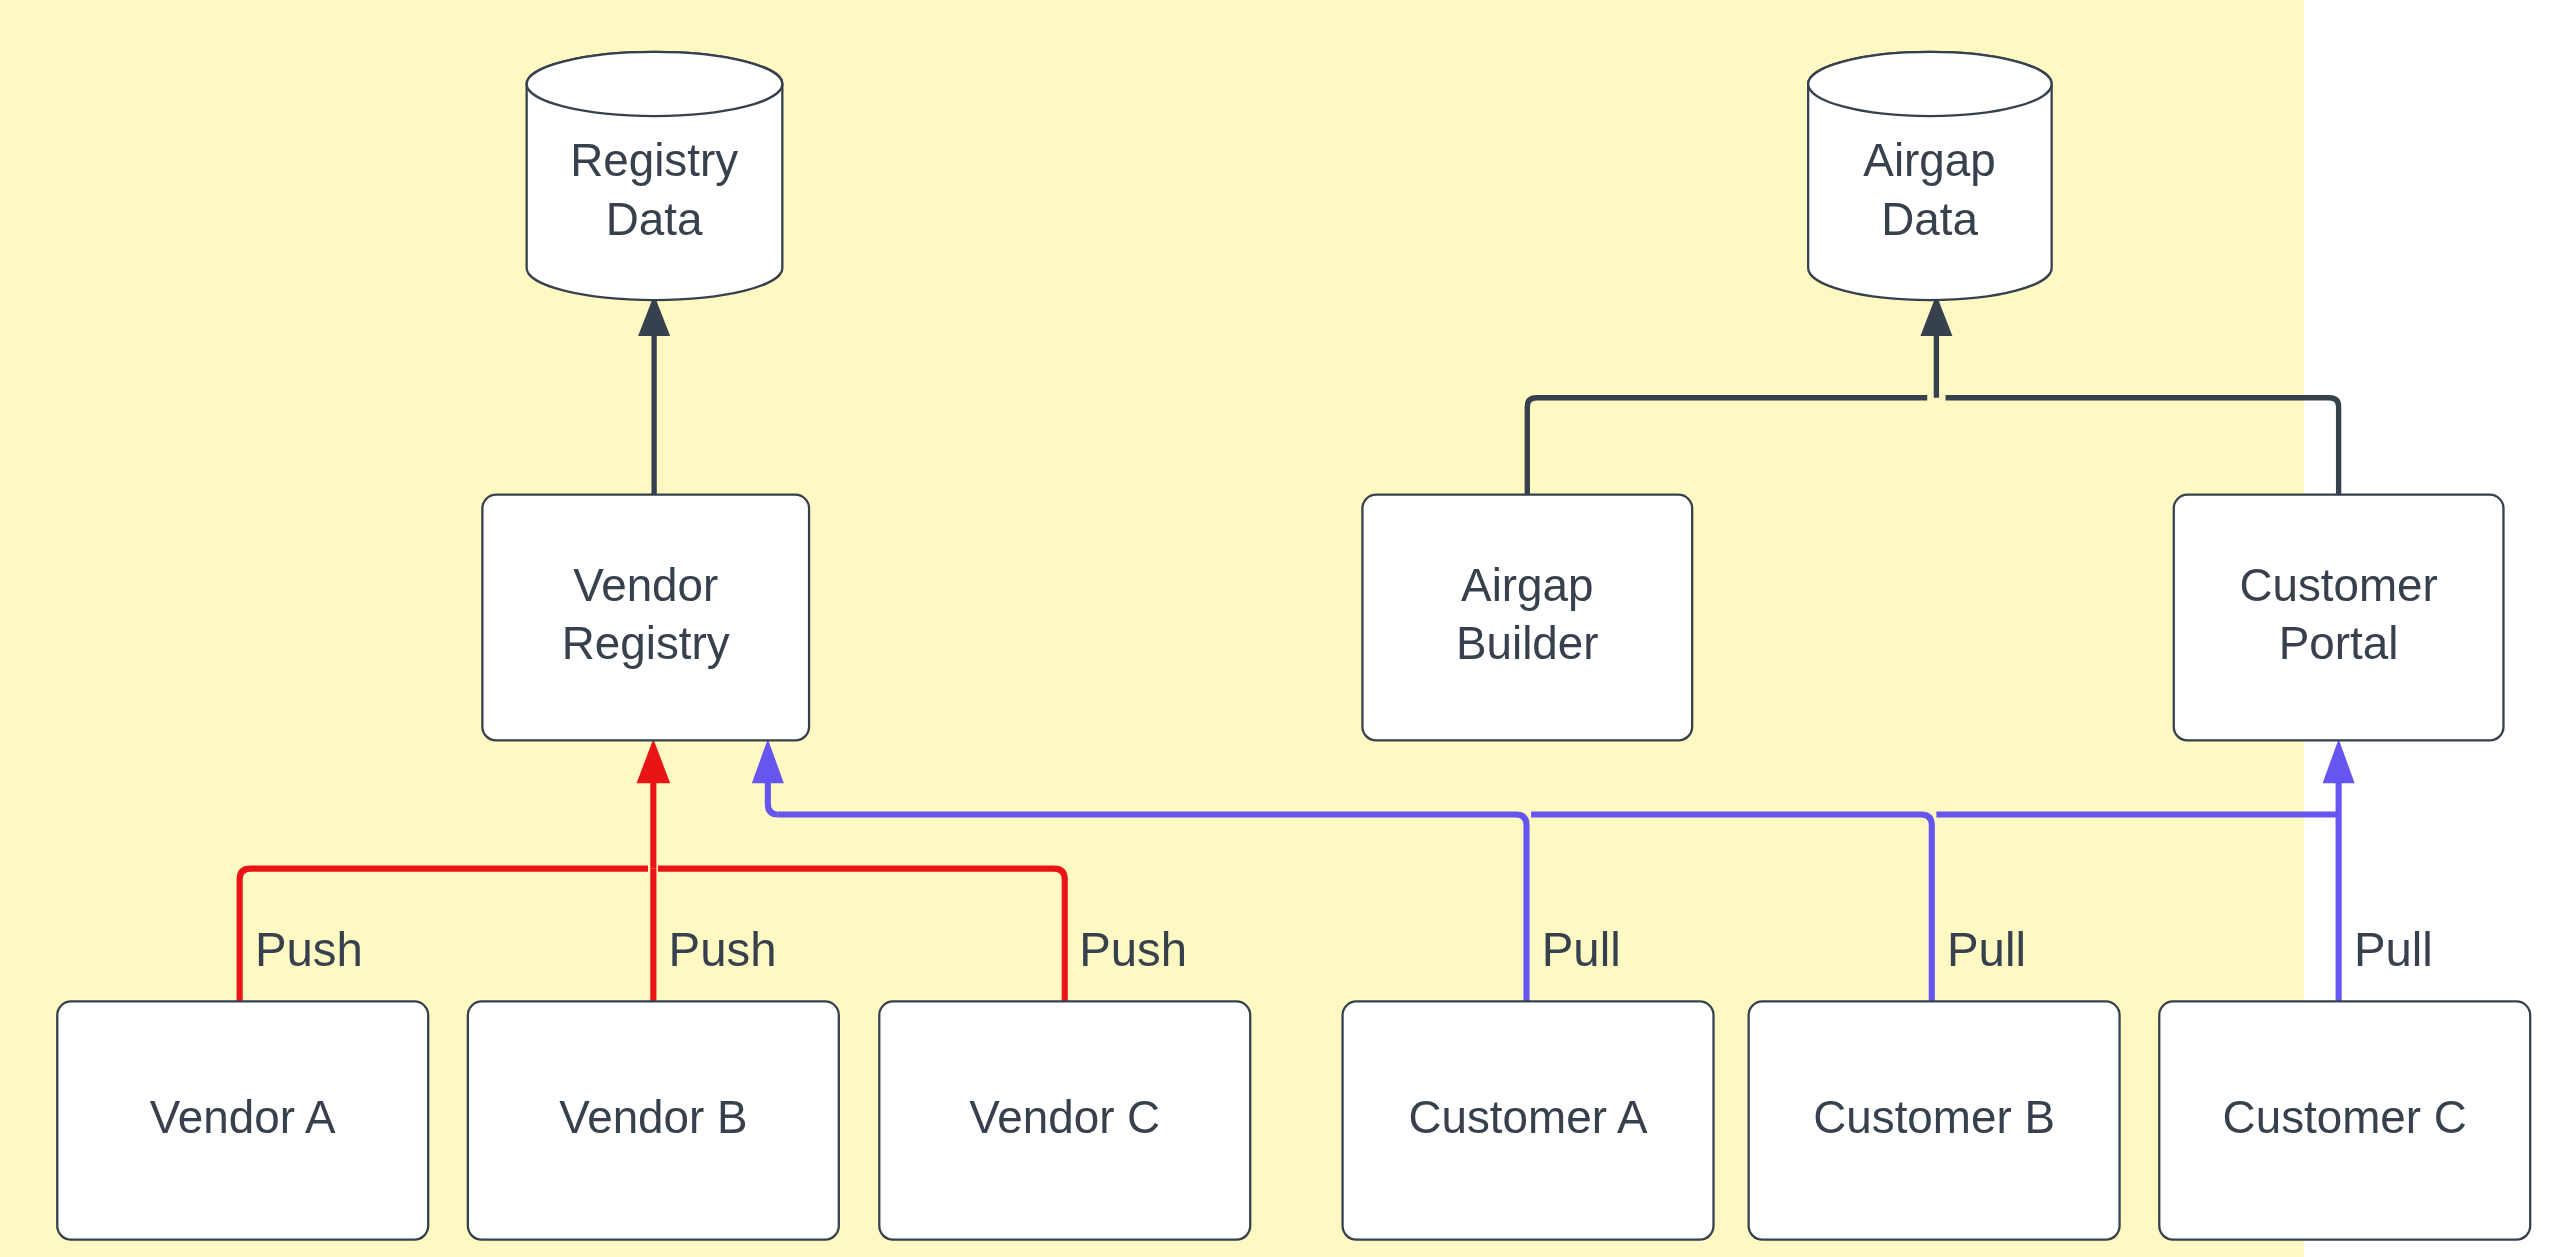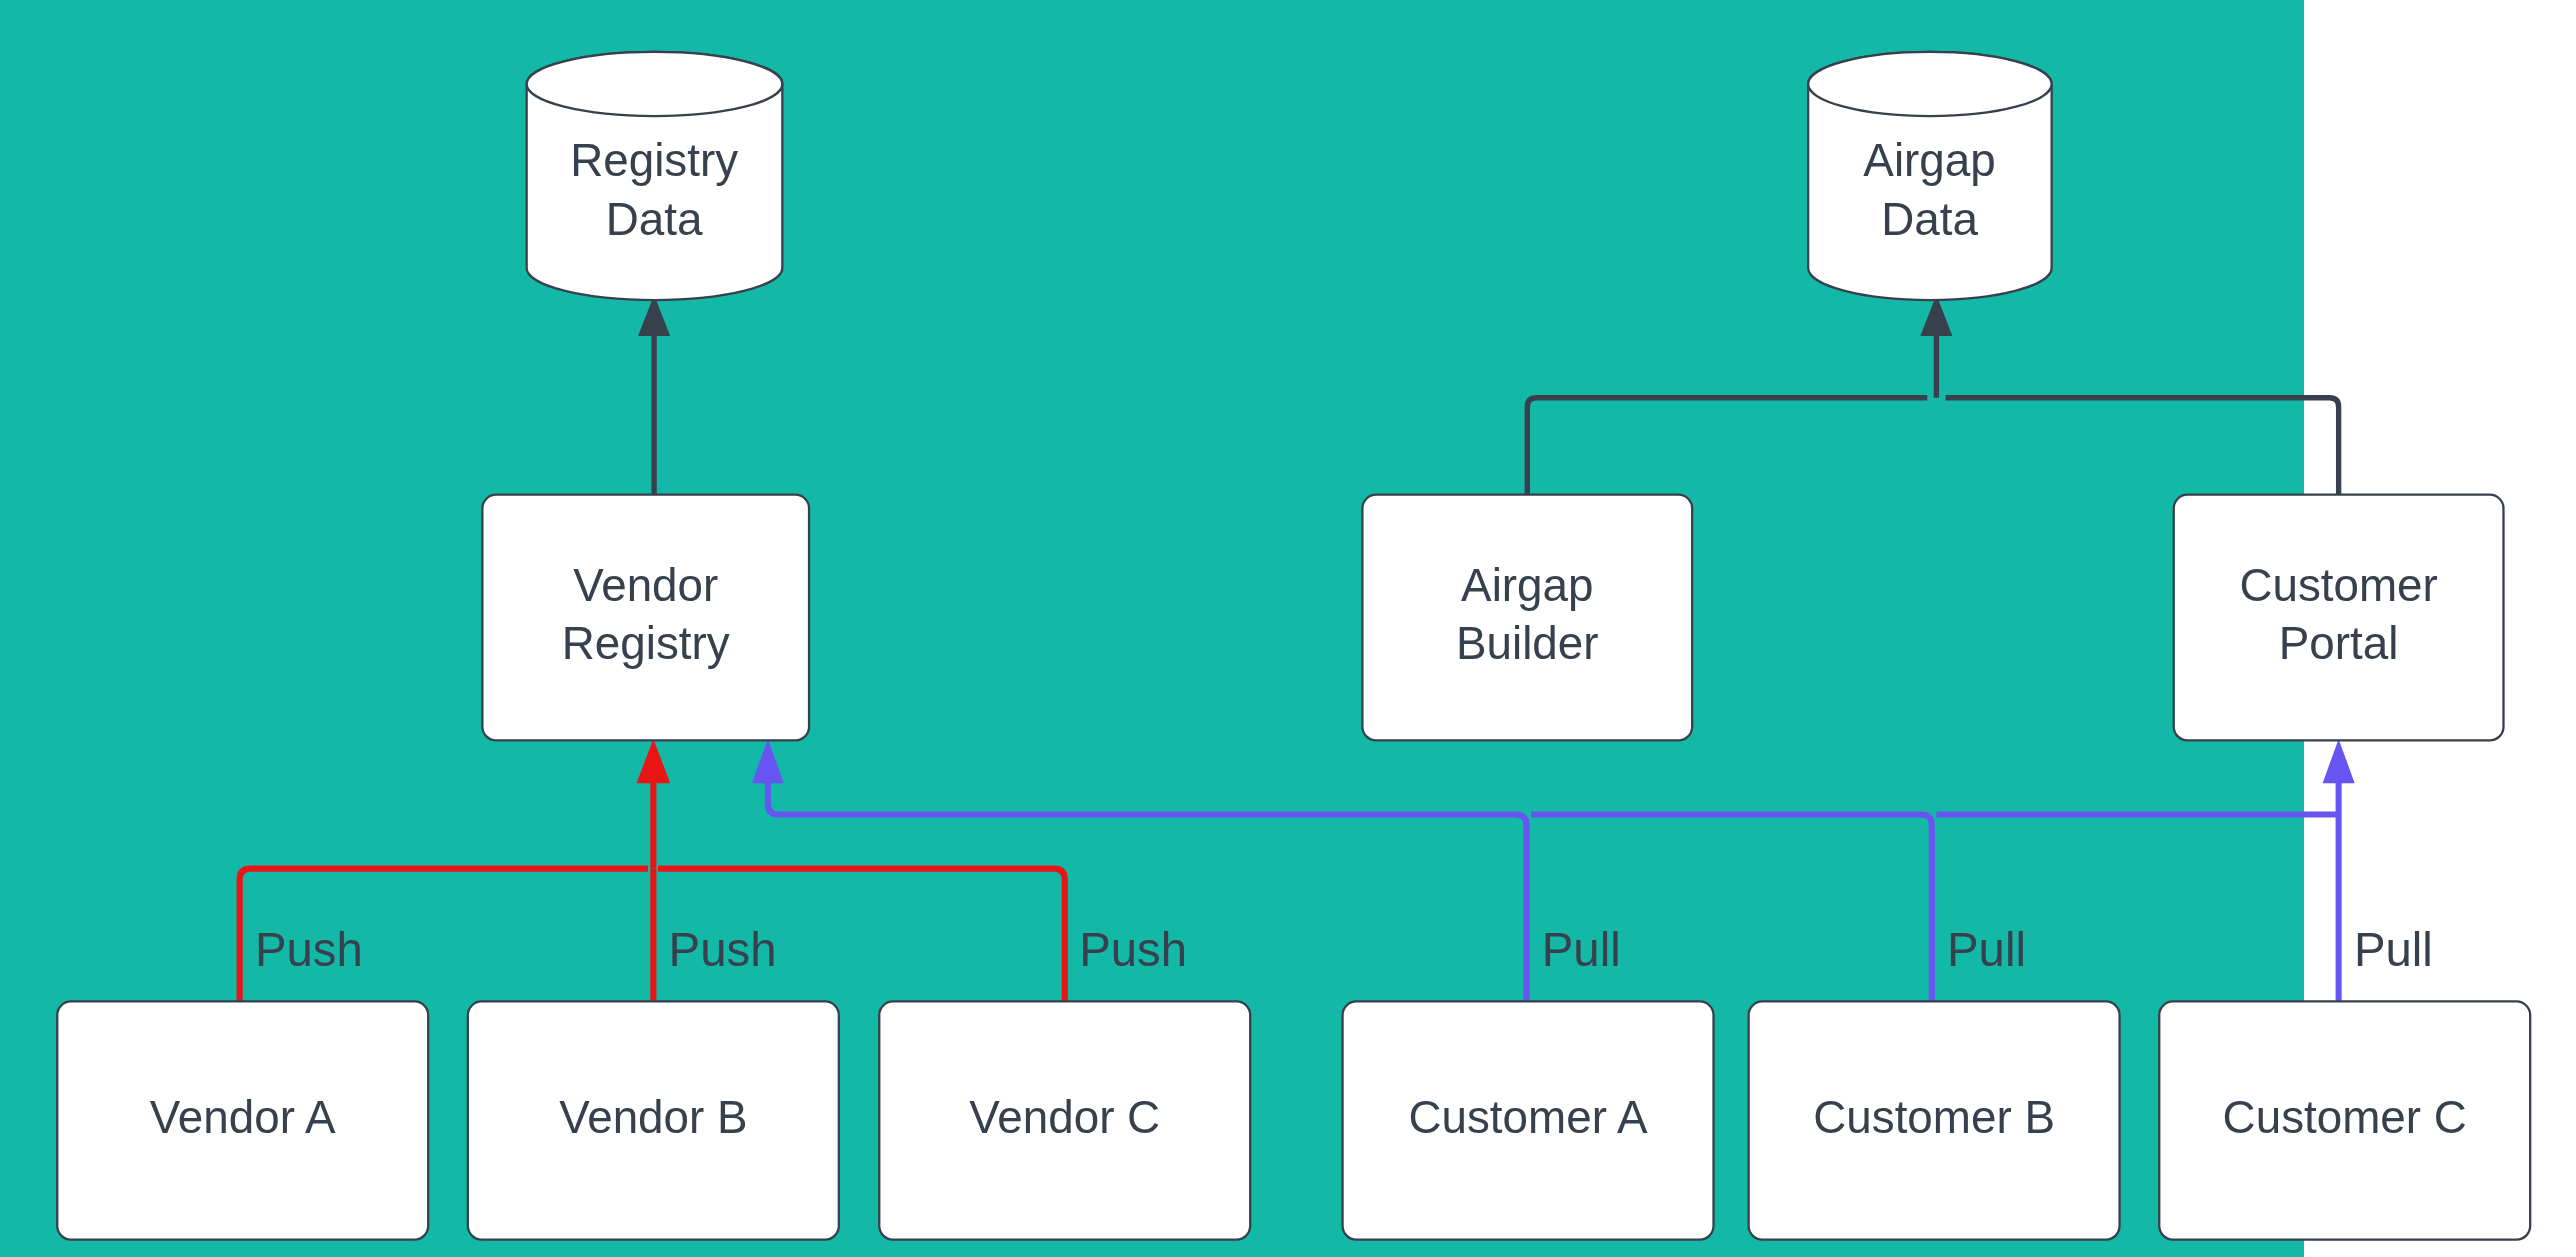--- a/index.html
+++ b/index.html
@@ -4,21 +4,21 @@
 <style>
   html, body {
     margin: 0;
     padding: 0;
     background: #ffffff;
   }
   #canvas {
     position: relative;
     width: 2304px;
     height: 1258px;
-    background: #14b8a6;
+    background: #fef9c3;
     font-family: "Liberation Sans", sans-serif;
   }
   svg.diagram {
     position: absolute;
     top: 0;
     left: 0;
     width: 2576px;
     height: 1258px;
     display: block;
   }

